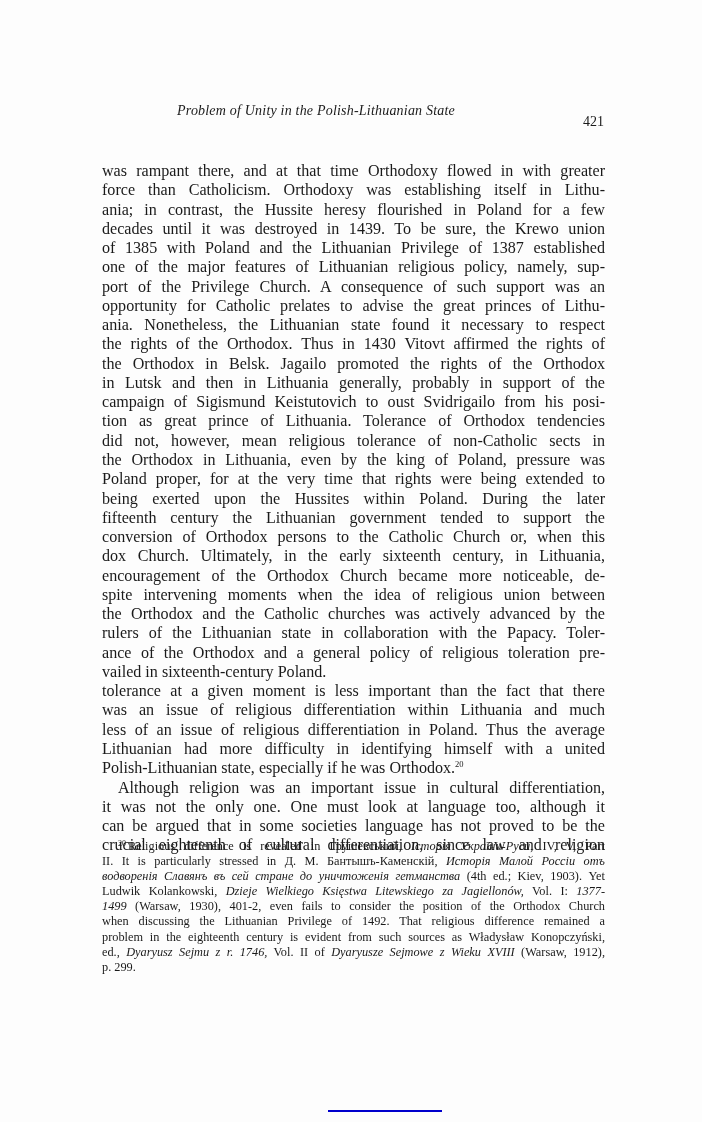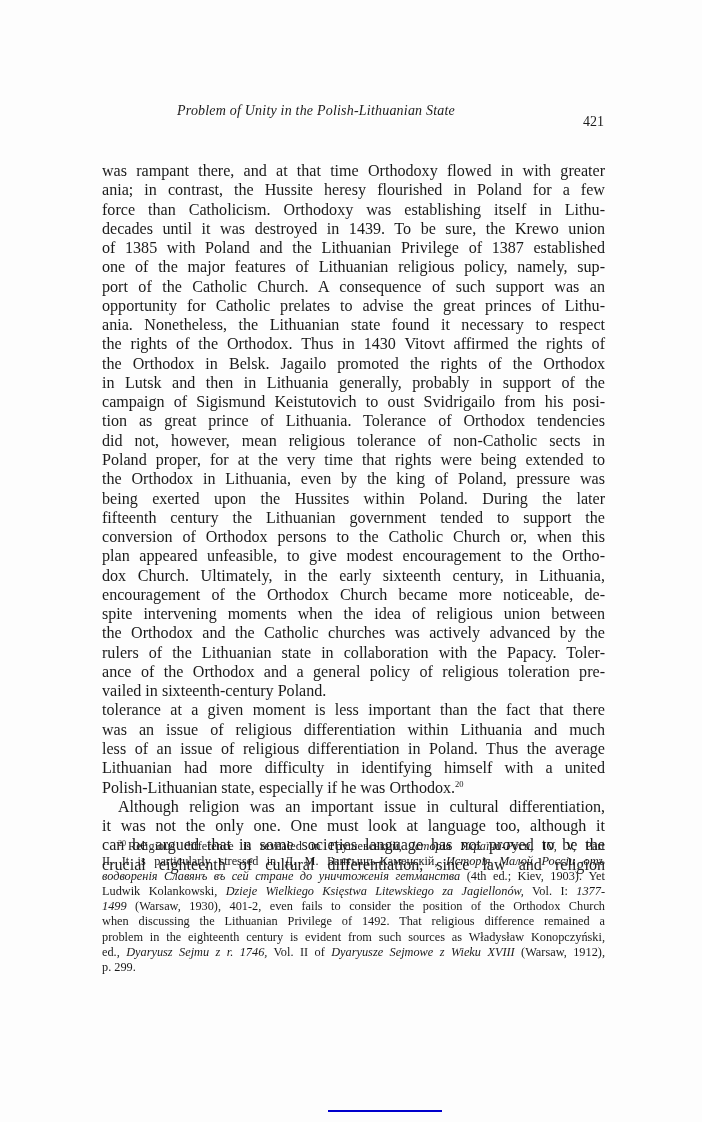--- a/index.html
+++ b/index.html
@@ -107,40 +107,39 @@
 
 <div class="page">
 
   <div class="running-head">
     <span class="running-title">Problem of Unity in the Polish-Lithuanian State</span>
     <span class="page-number">421</span>
   </div>
 
   <div class="body-text">
     <span class="line">was rampant there, and at that time Orthodoxy flowed in with greater</span>
+    <span class="line">force than Catholicism. Orthodoxy was establishing itself in Lithu-</span>
     <span class="line">ania; in contrast, the Hussite heresy flourished in Poland for a few</span>
-    <span class="line">force than Catholicism. Orthodoxy was establishing itself in Lithu-</span>
     <span class="line">decades until it was destroyed in 1439. To be sure, the Krewo union</span>
     <span class="line">of 1385 with Poland and the Lithuanian Privilege of 1387 established</span>
     <span class="line">one of the major features of Lithuanian religious policy, namely, sup-</span>
-    <span class="line">port of the Catholic Church. A consequence of such support was an</span>
+    <span class="line">port of the Privilege Church. A consequence of such support was an</span>
     <span class="line">opportunity for Catholic prelates to advise the great princes of Lithu-</span>
     <span class="line">ania. Nonetheless, the Lithuanian state found it necessary to respect</span>
     <span class="line">the rights of the Orthodox. Thus in 1430 Vitovt affirmed the rights of</span>
     <span class="line">the Orthodox in Belsk. Jagailo promoted the rights of the Orthodox</span>
     <span class="line">in Lutsk and then in Lithuania generally, probably in support of the</span>
     <span class="line">campaign of Sigismund Keistutovich to oust Svidrigailo from his posi-</span>
     <span class="line">tion as great prince of Lithuania. Tolerance of Orthodox tendencies</span>
     <span class="line">did not, however, mean religious tolerance of non-Catholic sects in</span>
+    <span class="line">the Orthodox in Lithuania, even by the king of Poland, pressure was</span>
     <span class="line">Poland proper, for at the very time that rights were being extended to</span>
-    <span class="line">the Orthodox in Lithuania, even by the king of Poland, pressure was</span>
     <span class="line">being exerted upon the Hussites within Poland. During the later</span>
     <span class="line">fifteenth century the Lithuanian government tended to support the</span>
     <span class="line">conversion of Orthodox persons to the Catholic Church or, when this</span>
-    <span class="line">plan appeared unfeasible, to give modest encouragement to the Ortho-</span>
     <span class="line">dox Church. Ultimately, in the early sixteenth century, in Lithuania,</span>
     <span class="line">encouragement of the Orthodox Church became more noticeable, de-</span>
     <span class="line">spite intervening moments when the idea of religious union between</span>
     <span class="line">the Orthodox and the Catholic churches was actively advanced by the</span>
     <span class="line">rulers of the Lithuanian state in collaboration with the Papacy. Toler-</span>
     <span class="line">ance of the Orthodox and a general policy of religious toleration pre-</span>
     <span class="line last">vailed in sixteenth-century Poland.</span>
     <span class="line">tolerance at a given moment is less important than the fact that there</span>
     <span class="line">was an issue of religious differentiation within Lithuania and much</span>
     <span class="line">less of an issue of religious differentiation in Poland. Thus the average</span>

